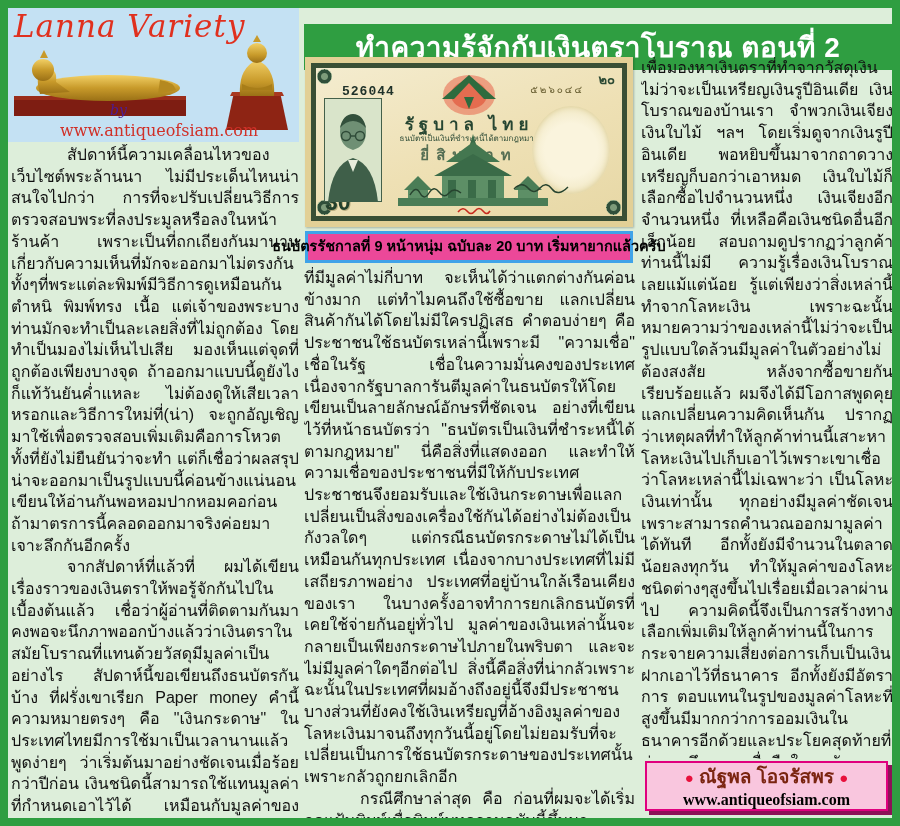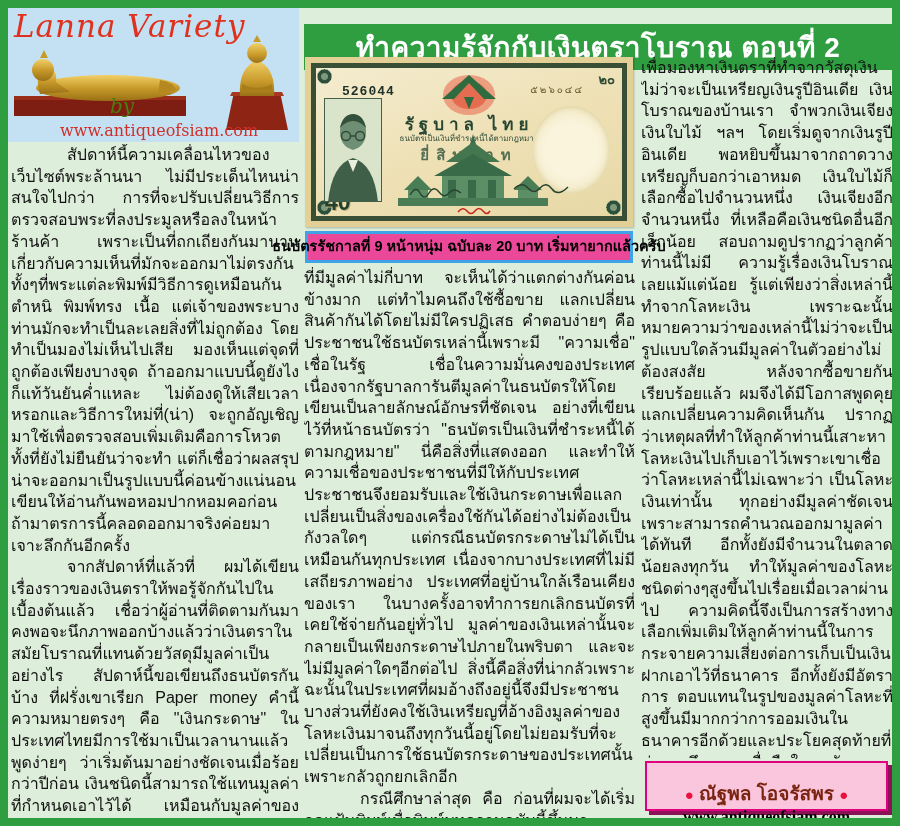--- a/index.html
+++ b/index.html
@@ -10,21 +10,21 @@
   }
   .page > * { position:absolute; }
 
   
   .logo-box { left:0; top:0; width:291px; height:134px; background:#c4e1f3; overflow:hidden; }
   .logo-box > * { position:absolute; }
   .logo-title {
     top:0; left:6px; width:280px; font-family:"DejaVu Serif", serif; font-style:italic;
     font-size:31px; color:#e0301e; letter-spacing:1px; white-space:nowrap;
   }
-  .logo-by { bottom:24px; left:102px; font-family:"DejaVu Serif", serif; font-style:italic; font-size:20px; color:#4d7c0f;text-align:right; }
+  .logo-by { bottom:24px; left:102px; font-family:"DejaVu Serif", serif; font-style:italic; font-size:14px; color:#4c1d95;text-align:right; }
   .logo-url { bottom:2px; left:52px; font-family:"DejaVu Serif", serif; font-size:16px; color:#d03028; }
   .statue-reclining { left:2px; top:40px; }
   .statue-seated { left:212px; top:26px; }
 
   
   .headline {
     left:296px; top:0; width:588px; height:46px; background:#2f9e41;
     display:flex; align-items:center; justify-content:center;margin-top:16px;
   }
   .headline span { color:#fff; font-weight:bold; font-size:28px; letter-spacing:0.5px; }
@@ -67,21 +67,21 @@
   .col p { margin:0; }
   .col p.indent { text-indent:56px; }
   .col-left  { left:3px;  top:136px; width:288px; height:676px; }
   .col-mid   { left:296px; top:259px; width:331px; height:553px; }
   .col-right { left:633px; top:49px;  width:252px; height:702px; }
 
   
   .author-box {
     left:637px; top:753px; width:243px; height:50px; box-sizing:border-box;
     background:#f9c6de; border:2px solid #e0007e; box-shadow:4px 4px 0 #8c1257;
-    text-align:center; padding-top:18px;
+    text-align:center; padding-top:1px;
   }
   .author-line { font-size:19px; font-weight:bold; color:#7a2410; line-height:25px; white-space:nowrap; }
   .author-line .dot { color:#e8103c; font-size:15px; }
   .author-url { font-size:16px; font-weight:bold; color:#000; line-height:20px; font-family:"Liberation Serif", serif; }
 </style>
 </head>
 <body>
 
 <div class="page">
 
@@ -138,21 +138,21 @@
         <polygon points="6,30 33,6 60,30 48,30 33,14 18,30" fill="#2e6b3e"></polygon>
         <polygon points="28,28 38,28 33,40" fill="#2e6b3e"></polygon>
       </svg>
 
       <div class="note-serial">526044</div>
       <div class="note-thai-serial">๕๒๖๐๔๔</div>
       <div class="note-title">รัฐบาล ไทย</div>
       <div class="note-legal">ธนบัตรเป็นเงินที่ชำระหนี้ได้ตามกฎหมาย</div>
       <div class="note-denom-text">ยี่สิบบาท</div>
       <div class="note-corner-num">๒๐</div>
-      <div class="note-20">40</div>
+      <div class="note-20">30</div>
 
       <svg class="note-portrait" width="58" height="104" viewBox="0 0 58 104">
         <rect x="0" y="0" width="58" height="104" fill="#d9e4ca" stroke="#44604a" stroke-width="2"></rect>
         <path d="M29 18 q13 0 13 16 q0 14 -13 18 q-13 -4 -13 -18 q0 -16 13 -16 Z" fill="#6f8f74"></path>
         <path d="M16 30 q3 -14 13 -14 q10 0 13 14 q-6 -7 -13 -7 q-7 0 -13 7 Z" fill="#33503c"></path>
         <circle cx="22" cy="38" r="4.5" fill="none" stroke="#2f4b38" stroke-width="1.5"></circle>
         <circle cx="36" cy="38" r="4.5" fill="none" stroke="#2f4b38" stroke-width="1.5"></circle>
         <line x1="26.5" y1="38" x2="31.5" y2="38" stroke="#2f4b38" stroke-width="1.5"></line>
         <path d="M4 104 Q8 66 29 60 Q50 66 54 104 Z" fill="#3f5f49"></path>
         <polygon points="24,62 34,62 29,74" fill="#e8eedd"></polygon>

